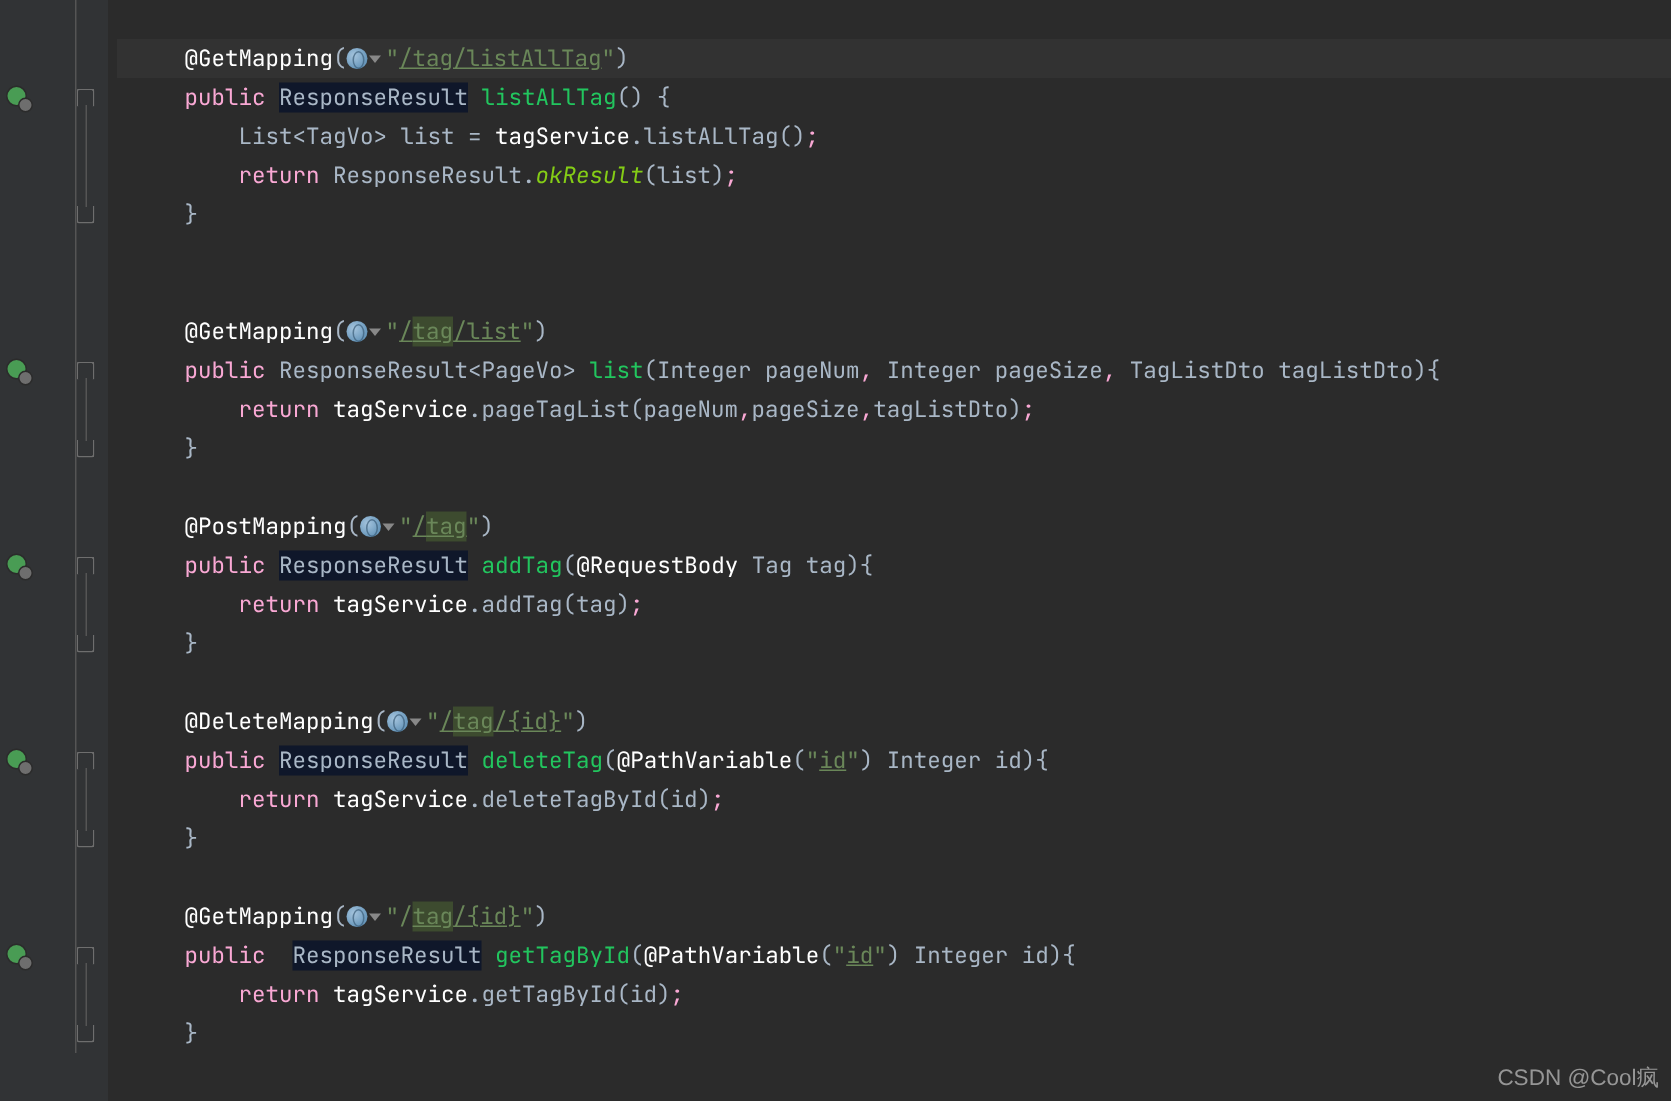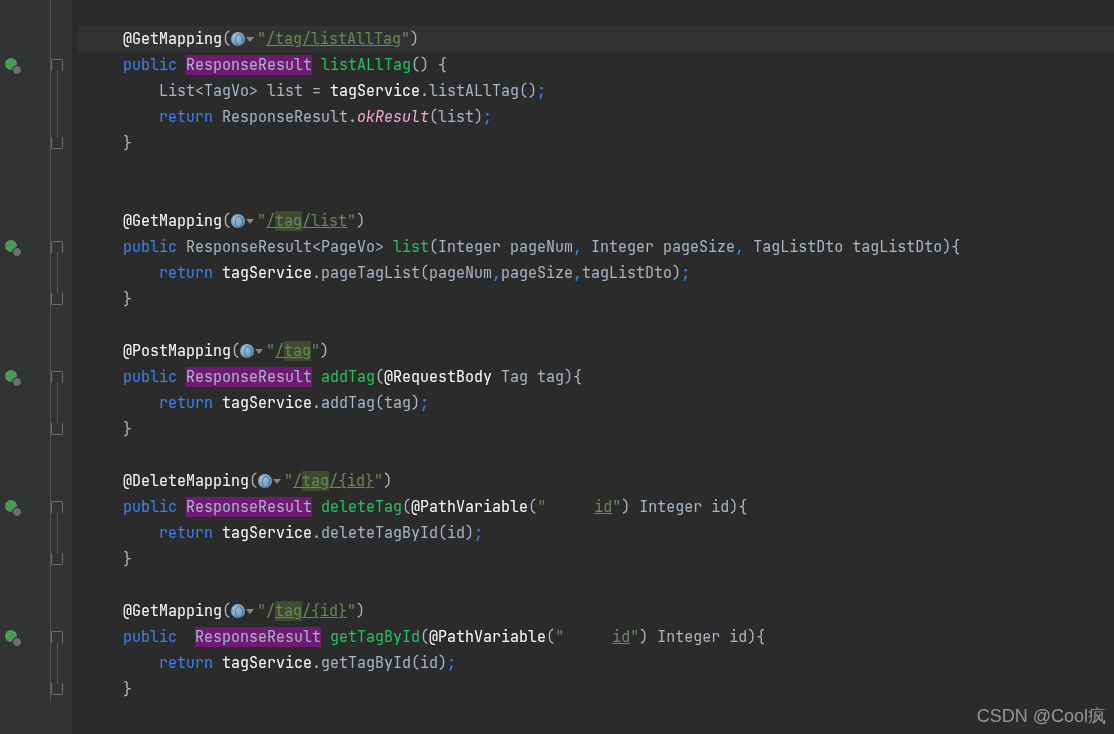--- a/index.html
+++ b/index.html
@@ -69,31 +69,31 @@
 
   .code {
     position: absolute;
     left: 78px; top: 0; right: 0;
     white-space: pre;
     line-height: 26px;
   }
   .line { height: 26px; }
   .line.cursor { background: #323232; }
 
-  .kw { color: #3b82f6; }
+  .kw { color: #f9a8d4; }
   .anno { color: #ffffff; }
   .str { color: #6a8759; }
   .str.u { text-decoration: underline; text-align: right; }
   .hlbg { background: #3d4b2f; }
   .fn { color: #22c55e; }
-  .static-i { color: #f9a8d4; font-style: italic; text-align: right; }
+  .static-i { color: #84cc16; font-style: italic; text-align: right; }
   .fld { color: #ffffff; }
   .pn { color: #a9b7c6; }
-  .type-hl { background: #701a75; }
-  .param-u { text-decoration: underline; color:#6a8759;margin-left:48px; }
+  .type-hl { background: #0f172a; }
+  .param-u { text-decoration: underline; color:#6a8759; }
 
   .globe {
     display:inline-block;
     vertical-align: -2px;
     width: 14px; height:14px;
     border-radius:50%;
     background: radial-gradient(circle at 5px 5px, #a5c4dd 0%, #6897bb 70%);
     position:relative;
     margin-right:1px;
   }
@@ -111,21 +111,21 @@
     width:0;height:0;
     border-left:4px solid transparent;
     border-right:4px solid transparent;
     border-top:5px solid #888;
     vertical-align:2px;
     margin-right:3px;
   }
   .watermark {
     position:absolute;
     right:8px; bottom:6px;
-    font-size:18px;
+    font-size:15px;
     color:#a9a9a9;
     font-family: sans-serif;
     opacity:.85;
   }
 </style>
 </head>
 <body>
 
 <div class="gutter">
   <div class="gutter-icons">

